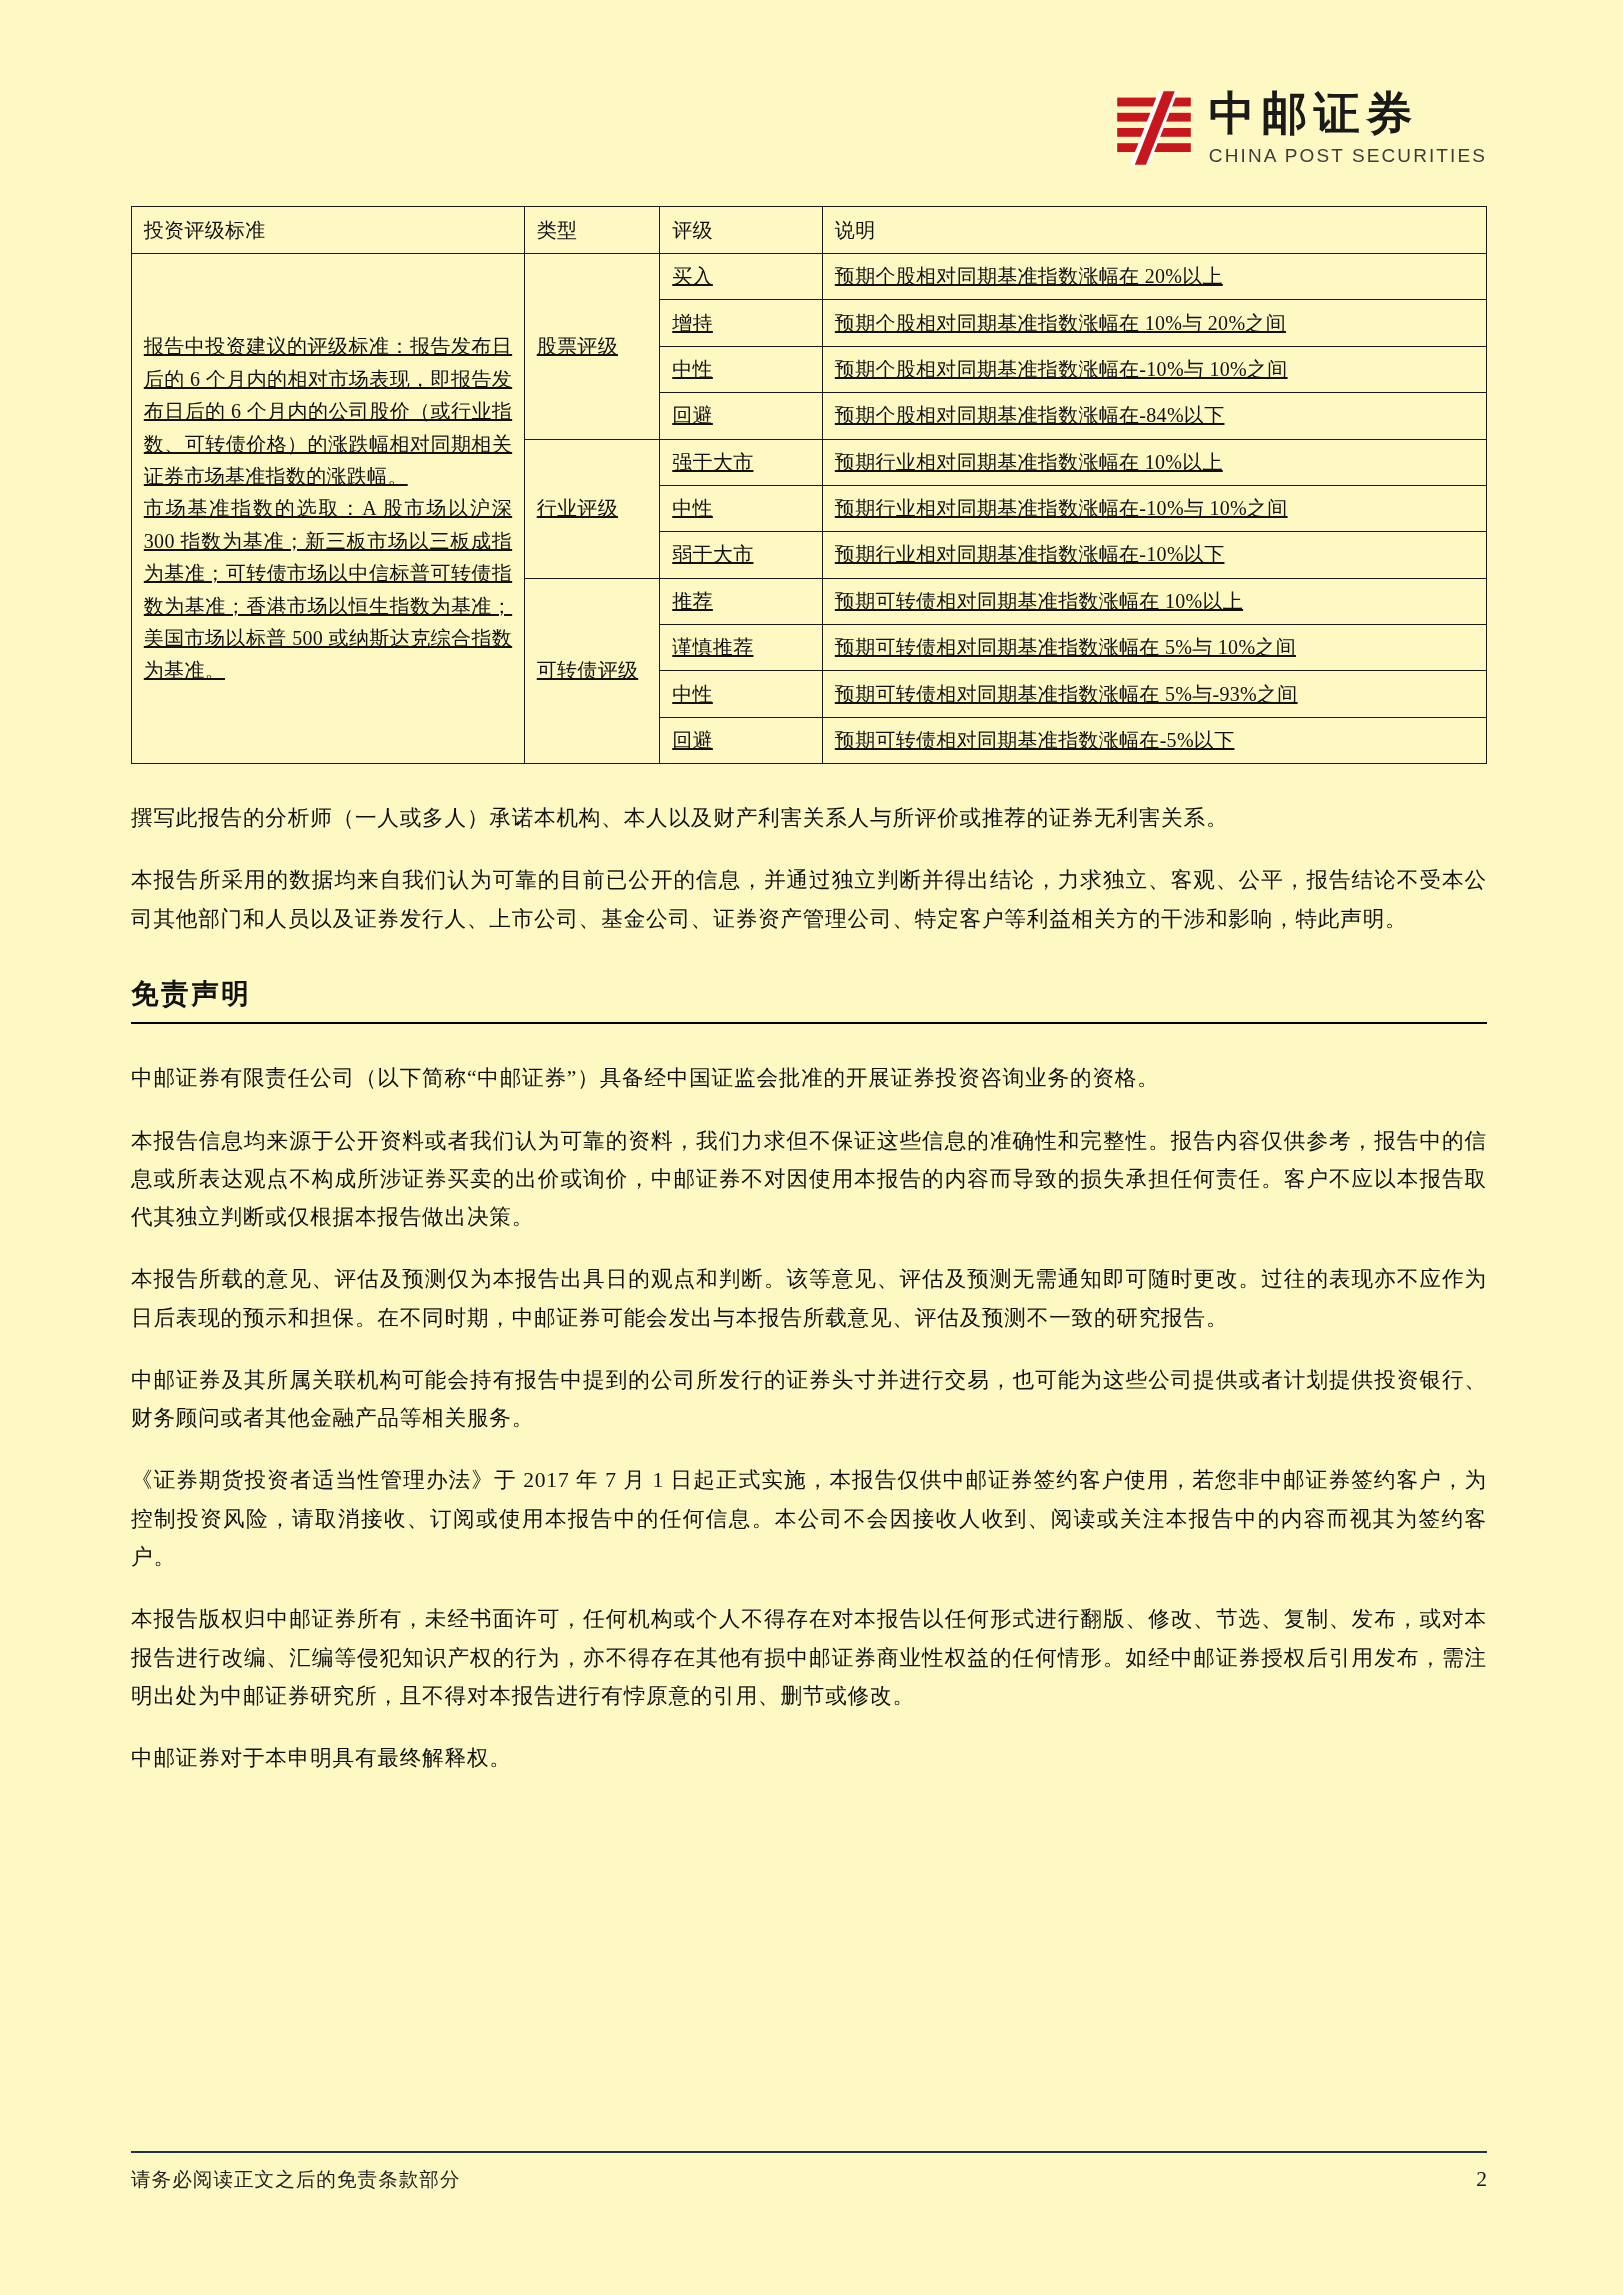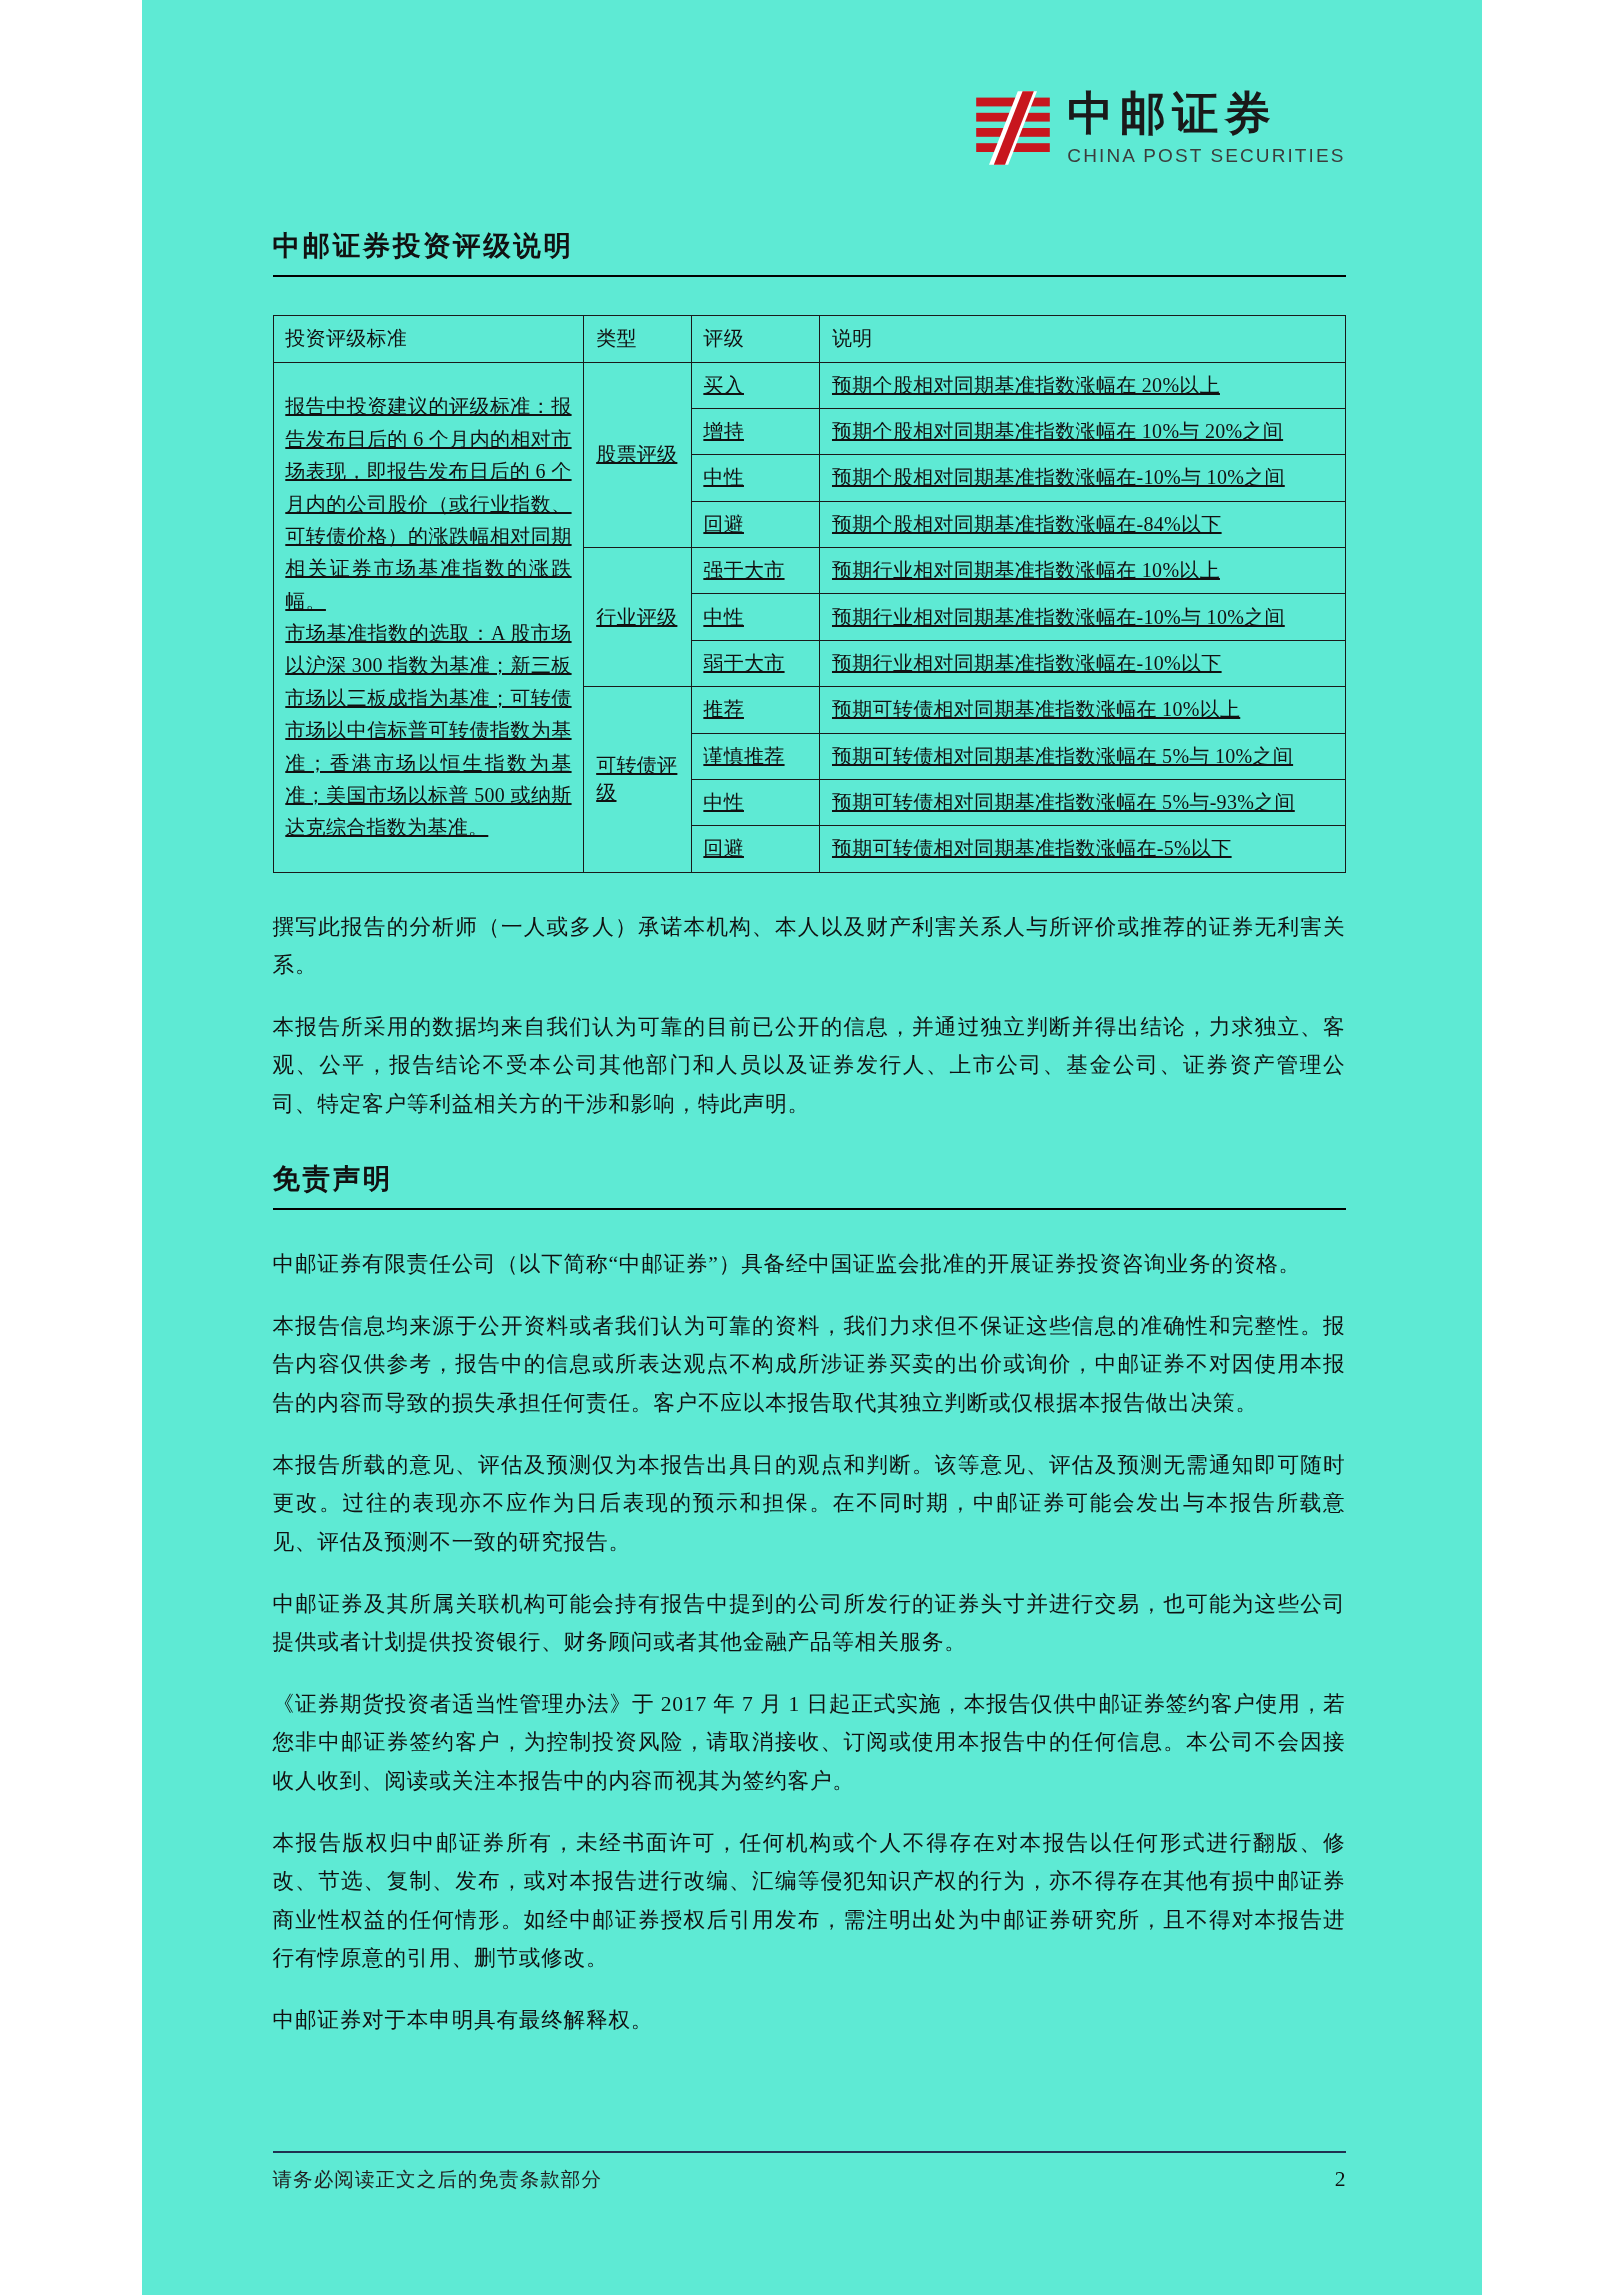--- a/index.html
+++ b/index.html
@@ -1,24 +1,24 @@
 <!DOCTYPE html>
 <html style="font-size:10.5px"><head>
 <meta charset="utf-8">
 <style>
   * { margin: 0; padding: 0; box-sizing: border-box; }
   html, body { background: #ffffff; }
   body { font-family: "Liberation Serif", "DejaVu Serif", serif; color: #111111; }
 
   .page {
     position: relative;
-    width: 1340px;
+    width: 1623px;
     height: 2295px;
     margin: 0 auto;
-    background: #5eead4;
+    background: #fef9c3;
     overflow: hidden;
   }
   .content { padding: 0 136px 0 131px; }
 
   
   .header {
     padding: 88px 136px 0 131px;
     display: flex;
     justify-content: flex-end;
   }
@@ -113,23 +113,20 @@
       </span>
       <span class="brand-text">
         <span class="brand-cn">中邮证券</span>
         <span class="brand-en">CHINA POST SECURITIES</span>
       </span>
     </div>
   </div>
 
   <div class="content">
 
-    <div class="rating-title-wrap">
-      <h2 class="section-title">中邮证券投资评级说明</h2>
-    </div>
 
     <table class="rating-table">
       <colgroup>
         <col style="width:29%">
           <col style="width:10%">
           <col style="width:12%">
           <col style="width:49%">
       </colgroup>
       <thead>
         <tr>

